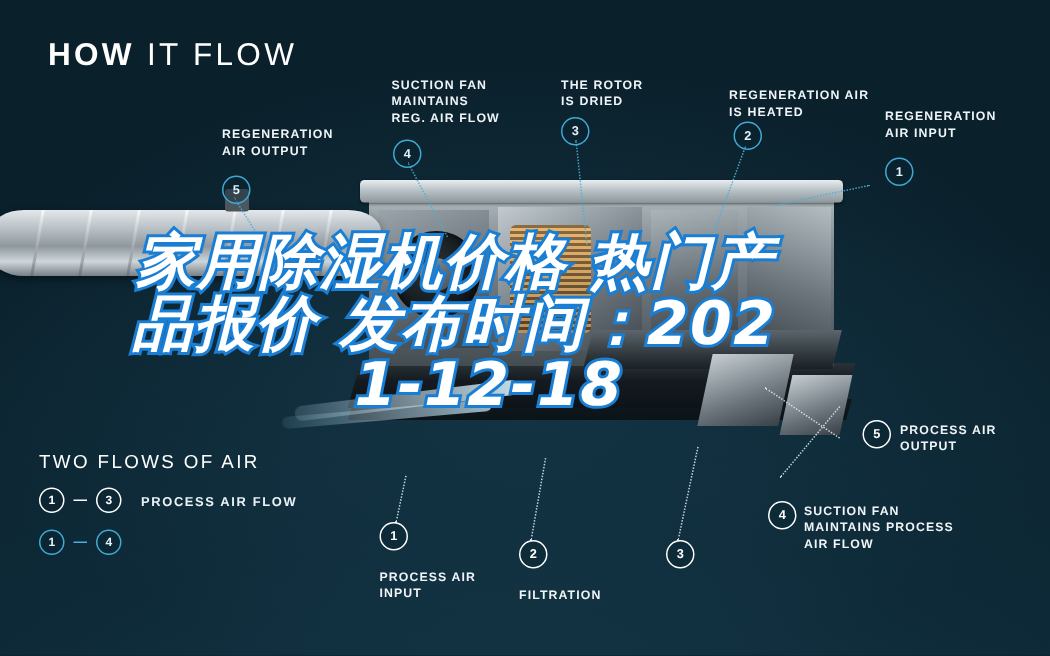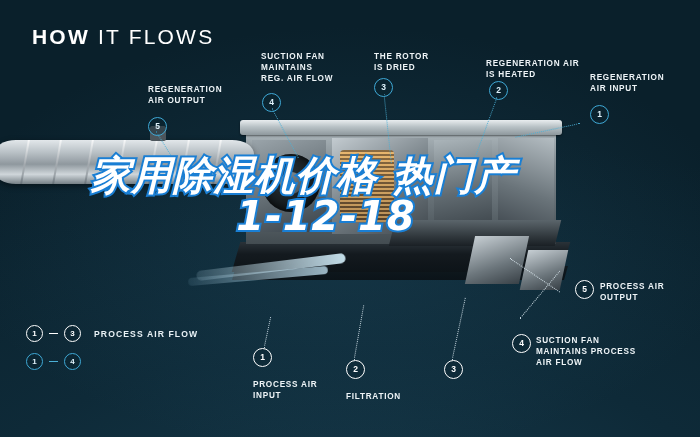--- a/index.html
+++ b/index.html
@@ -160,21 +160,21 @@
   </div>
   <div class="duct-box"></div>
 
   <div class="ribbon"></div>
   <div class="ribbon2"></div>
 
   <div class="chunk" style="left:470px;top:236px;width:54px;height:48px;transform:skewX(-12deg);"></div>
   <div class="chunk" style="left:524px;top:250px;width:40px;height:40px;transform:skewX(-12deg);"></div>
 
   <div class="headline">
-    <b>HOW</b><span> IT FLOWS</span>
+    <b>HOW</b><span> IT FLOW</span>
   </div>
 
   <div class="lead teal" style="left:156px;top:131px;width:48px;transform:rotate(58deg);"></div>
   <div class="lead teal" style="left:272px;top:108px;width:56px;transform:rotate(62deg);"></div>
   <div class="lead teal" style="left:384px;top:93px;width:70px;transform:rotate(84deg);"></div>
   <div class="lead teal" style="left:497px;top:97px;width:70px;transform:rotate(110deg);"></div>
   <div class="lead teal" style="left:580px;top:123px;width:66px;transform:rotate(168deg);"></div>
 
   <div class="lead" style="left:264px;top:348px;width:32px;transform:rotate(-78deg);"></div>
   <div class="lead" style="left:354px;top:360px;width:56px;transform:rotate(-80deg);"></div>
@@ -214,32 +214,34 @@
 
   <div class="mk" style="left:512px;top:334px;">4</div>
   <div class="lbl" style="left:536px;top:335px;">SUCTION FAN
 MAINTAINS PROCESS
 AIR FLOW</div>
 
   <div class="mk" style="left:575px;top:280px;">5</div>
   <div class="lbl" style="left:600px;top:281px;">PROCESS AIR
 OUTPUT</div>
 
+  <div class="legend-title">TWO FLOWS OF AIR</div>
 
   <div class="legend-row" style="left:26px;top:325px;">
     <span class="mk sm" style="position:relative;left:0;top:0;">1</span>
     <span class="dash"></span>
     <span class="mk sm" style="position:relative;left:0;top:0;">3</span>
     <span class="ltext">PROCESS AIR FLOW</span>
   </div>
 
   <div class="legend-row teal" style="left:26px;top:353px;">
     <span class="mk sm teal" style="position:relative;left:0;top:0;">1</span>
     <span class="dash"></span>
     <span class="mk sm teal" style="position:relative;left:0;top:0;">4</span>
   </div>
 
   <div class="overlay">
     <span class="line l1">家用除湿机价格 热门产</span>
+    <span class="line l2">品报价 发布时间：202</span>
     <span class="line l3">1-12-18</span>
   </div>
 
 </div>
 
 </body></html>

